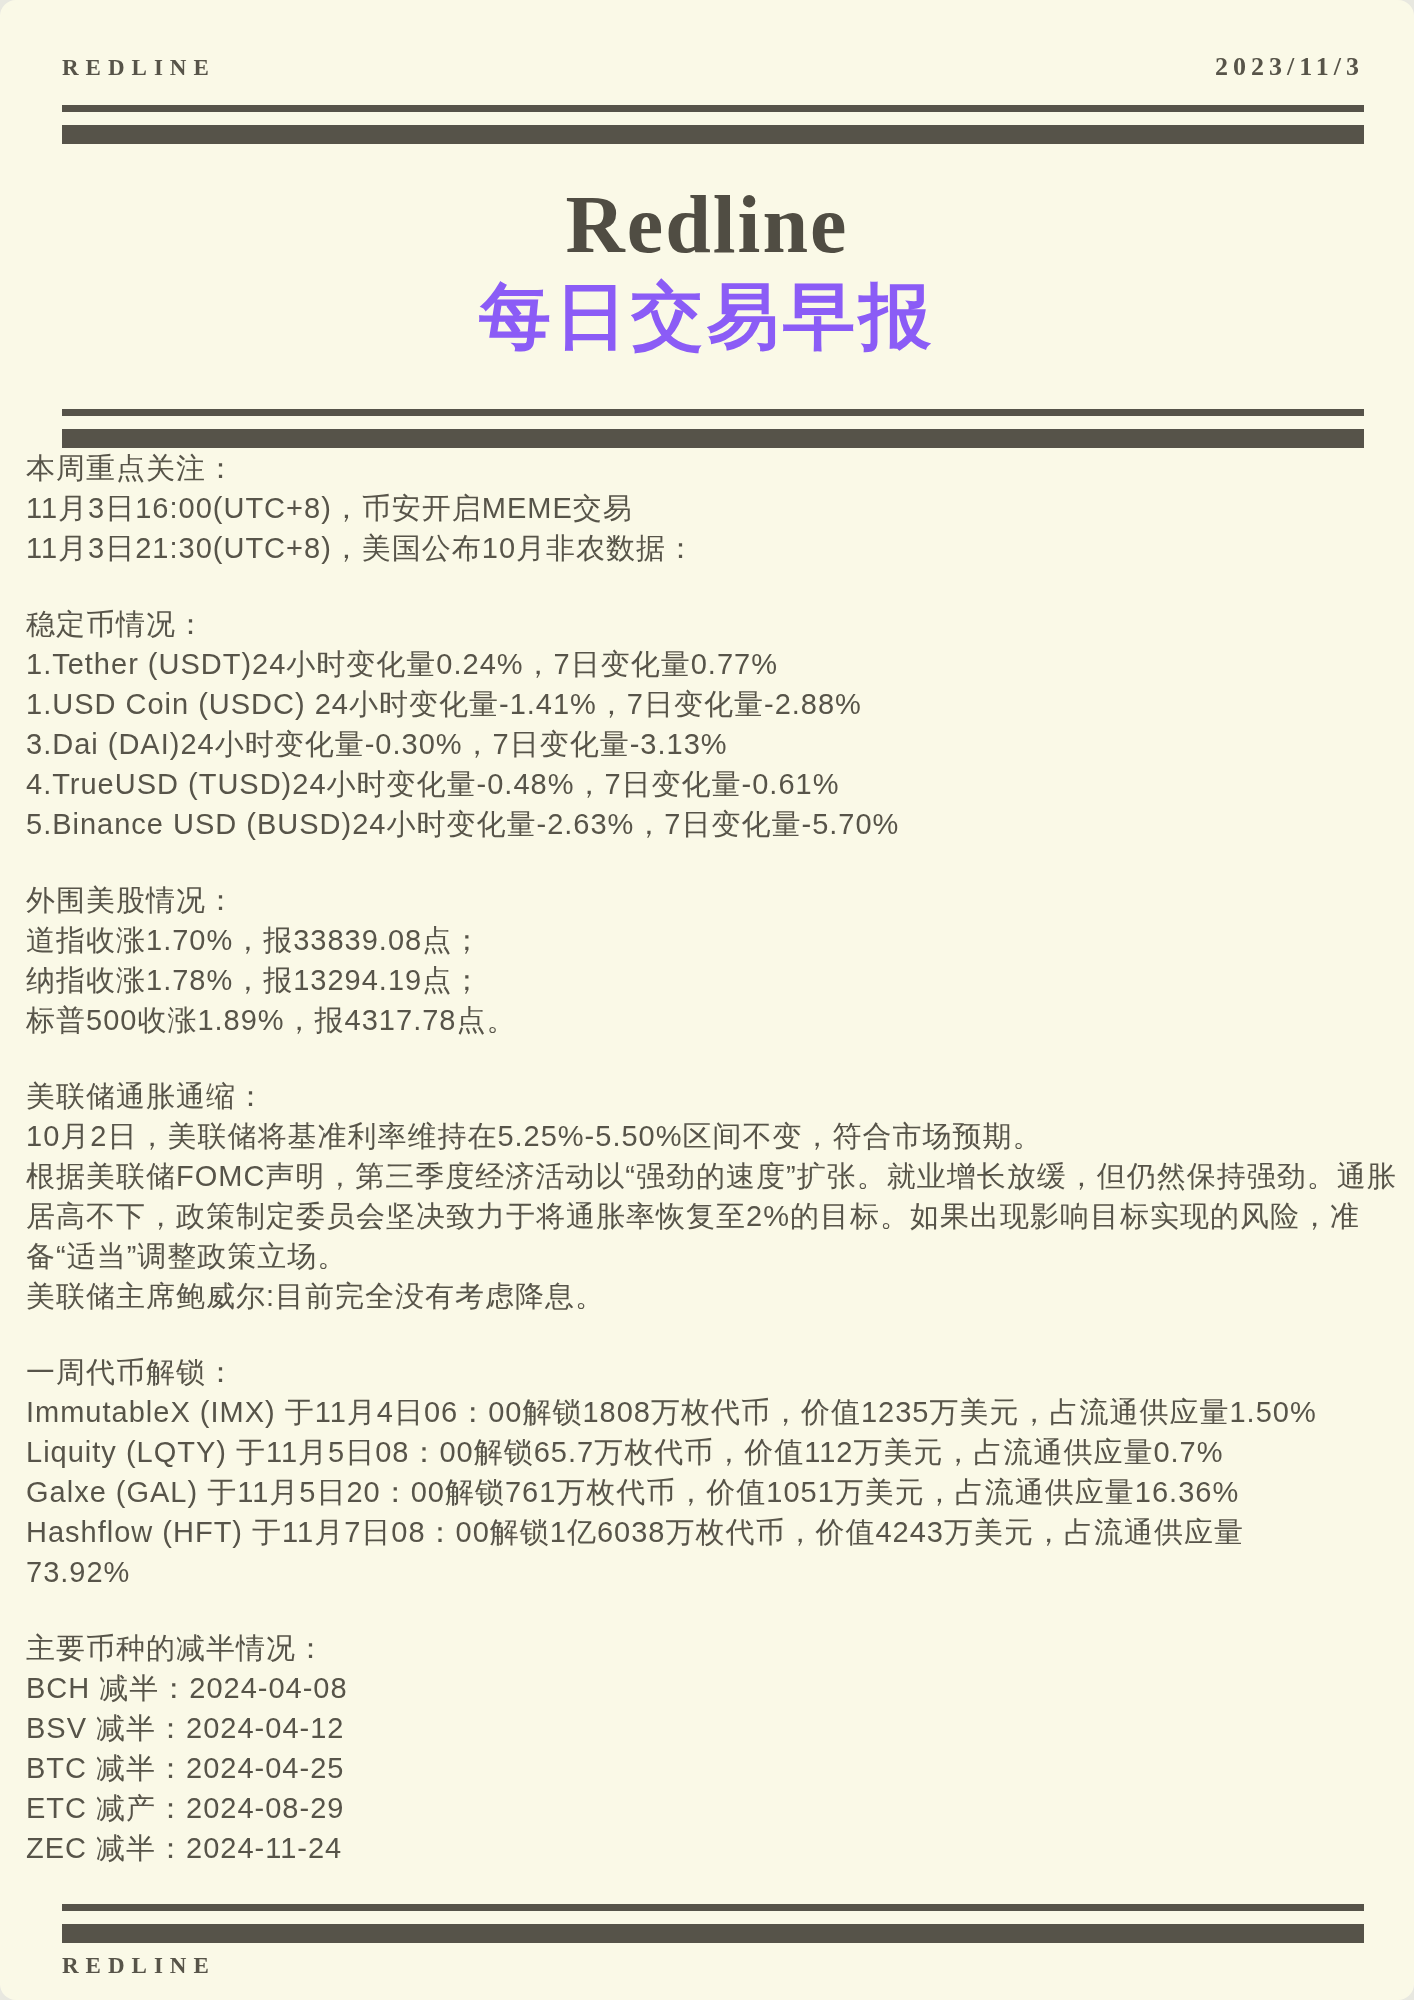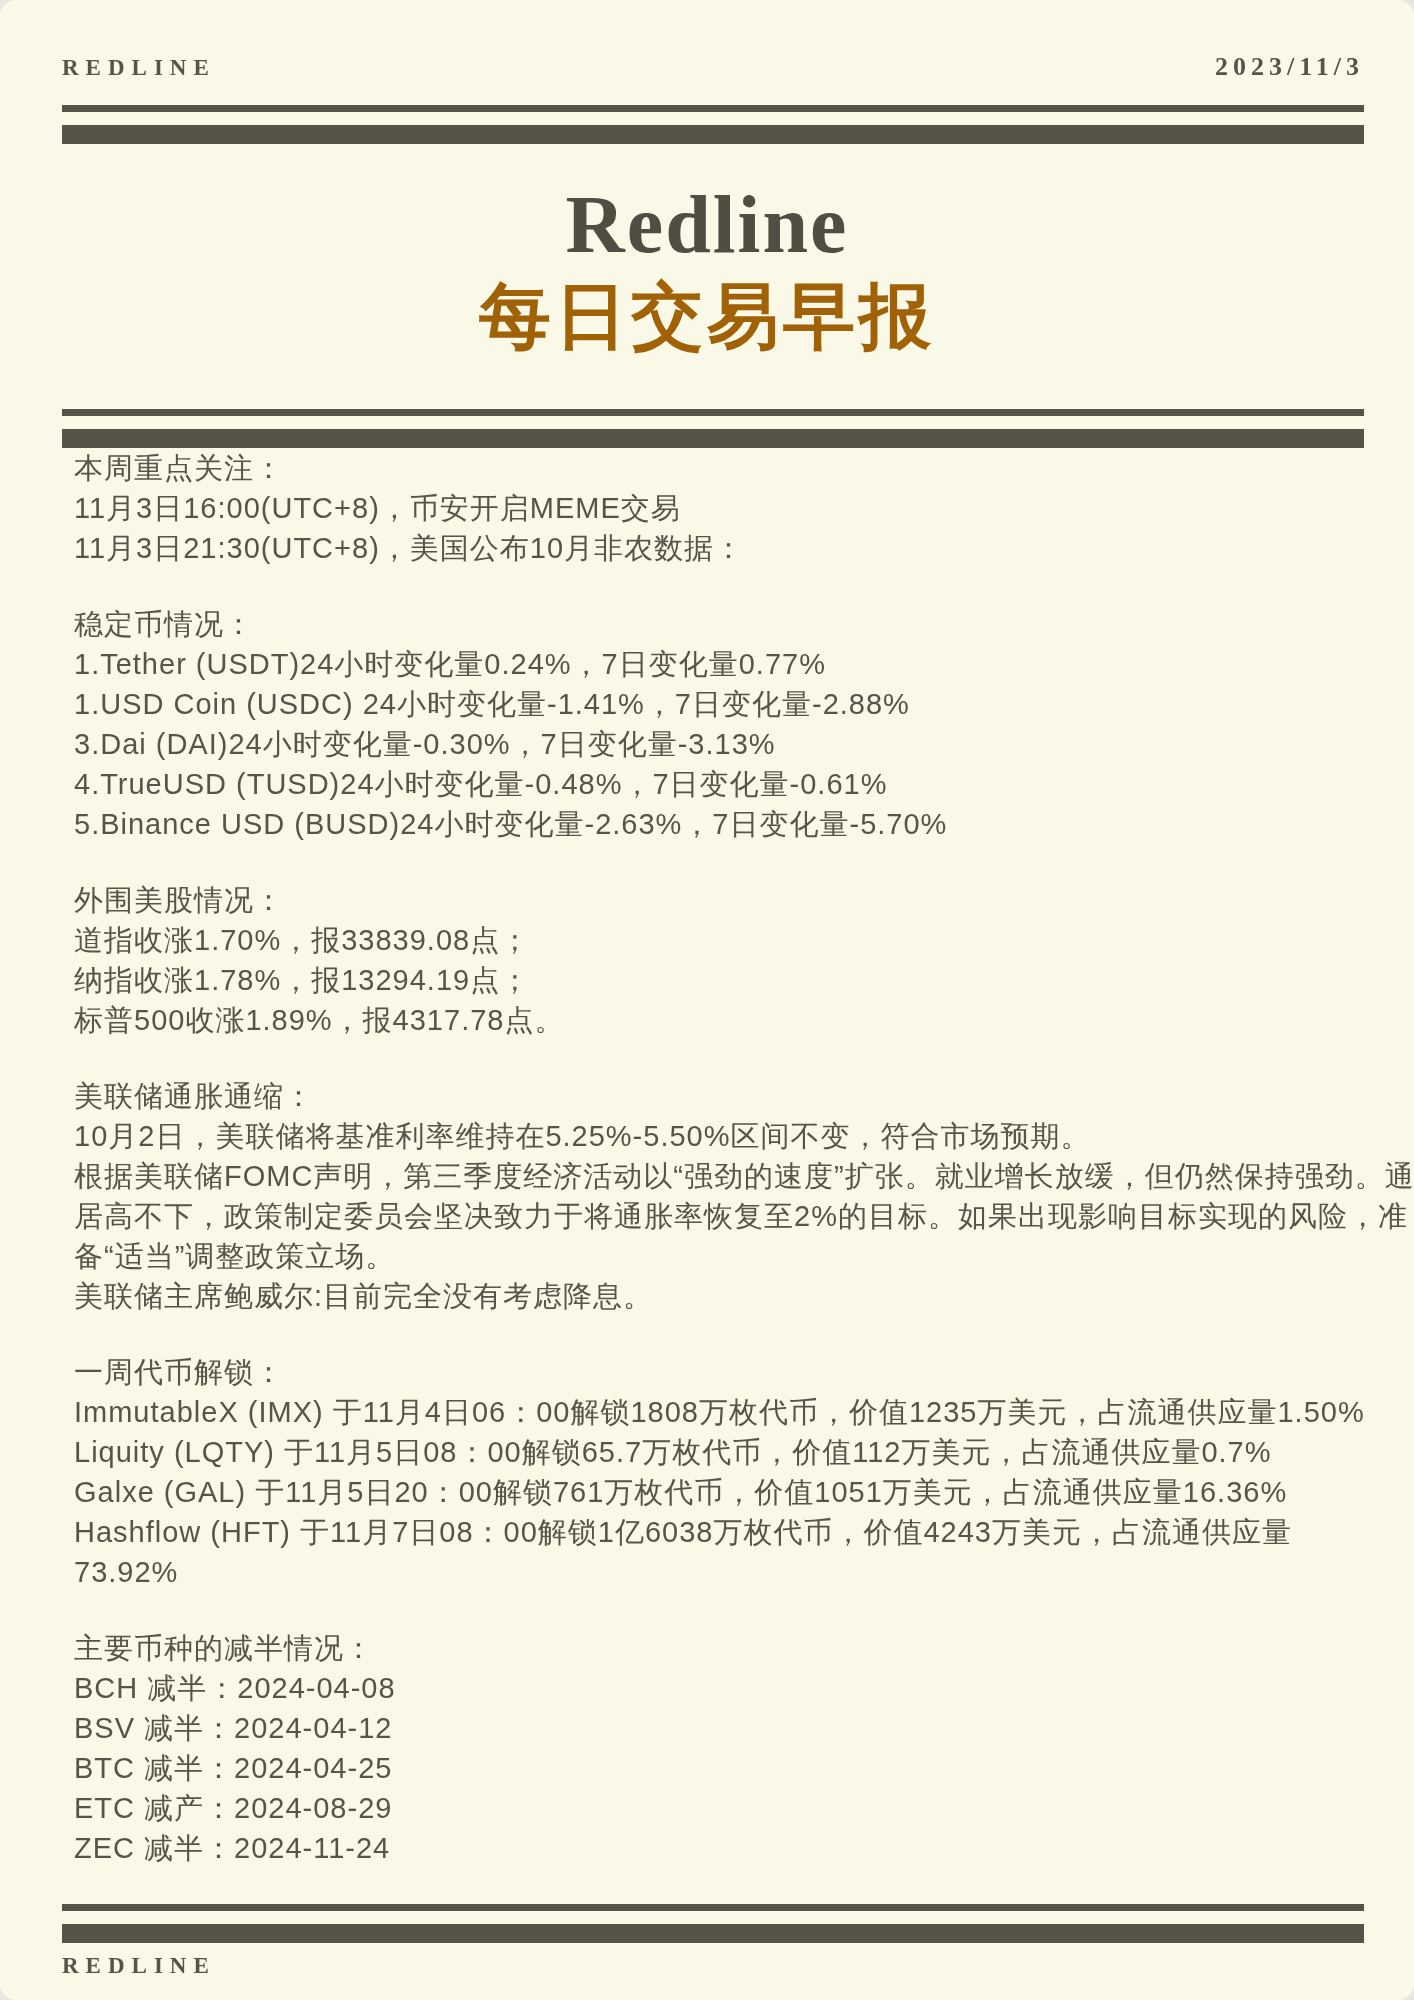--- a/index.html
+++ b/index.html
@@ -54,25 +54,25 @@
     line-height:1;
     letter-spacing:2px;
     color:#504D43;
   }
   .title-zh{
     font-weight:700;
     font-size:72px;
     line-height:1;
     letter-spacing:4px;
     margin-top:14px;
-    color:#a16207;
+    color:#8b5cf6;
   }
   
   .body-copy{
-    padding:0 50px 0 74px;
+    padding:0 50px 0 26px;
     font-size:29px;
     line-height:40px;
     font-weight:500;
     letter-spacing:1px;
   }
   .sec{margin:0 0 36px 0;}
   .line{white-space:nowrap;}
   
   .footer-brand{
     padding:10px 50px 0 62px;

